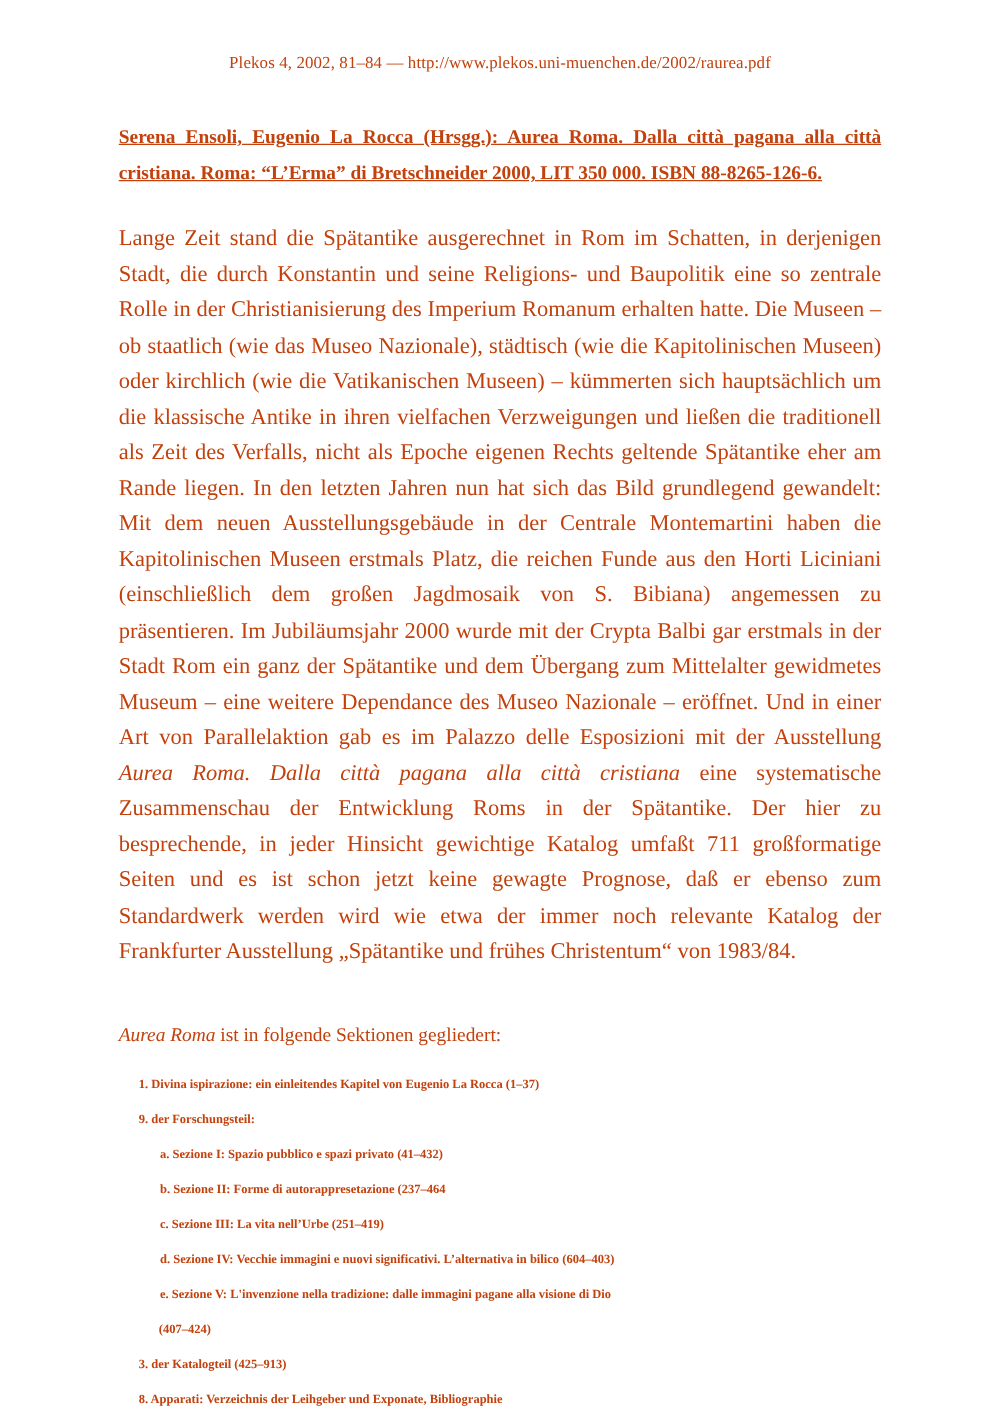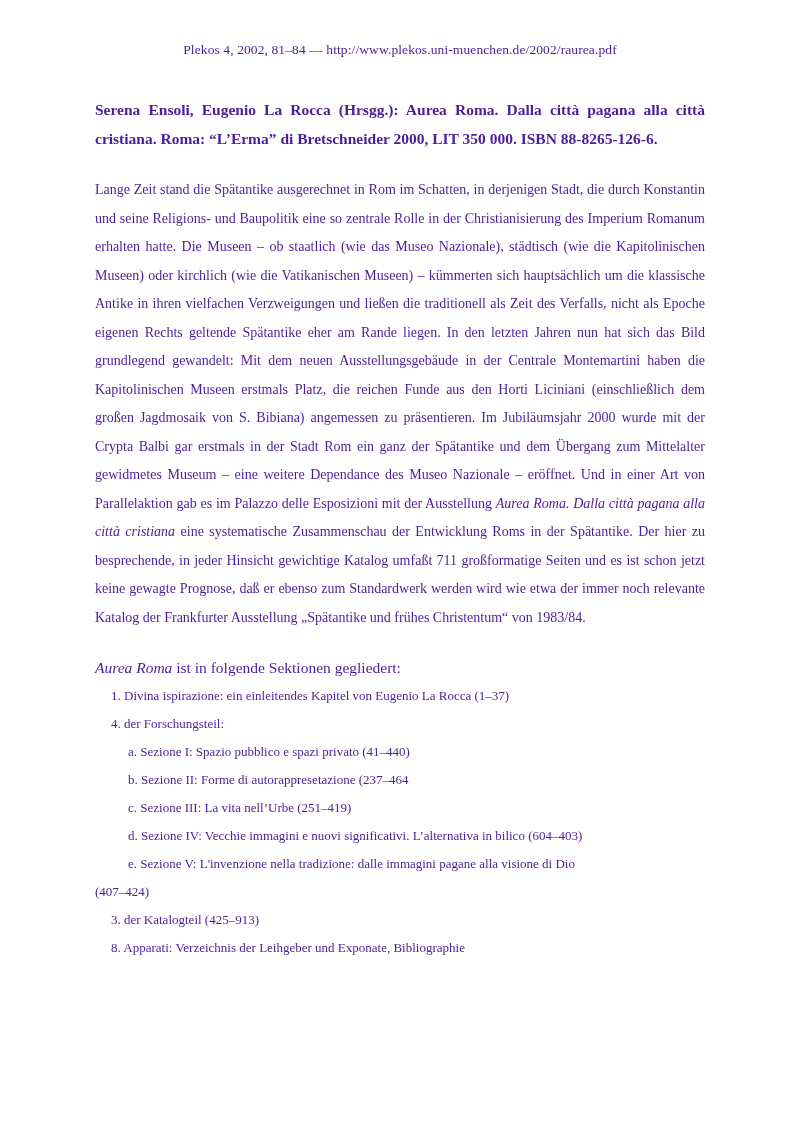--- a/index.html
+++ b/index.html
@@ -8,75 +8,77 @@
     background: #ffffff;
   }
   .page {
     position: relative;
     width: 799px;
     height: 1131px;
     box-sizing: border-box;
     background: #ffffff;
     padding: 42px 94px 0 95px;
     font-family: "Liberation Serif", "DejaVu Serif", serif;
-    color: #4c1d95;
+    color: #c2410c;
     overflow: hidden;
   }
   .running-head {
     text-align: center;
     font-size: 13.5px;
     line-height: 16px;
     margin: 0 0 37px 0;
     letter-spacing: 0.1px;
   }
   .review-title {
     font-weight: bold;
     font-size: 15.5px;
     line-height: 29px;
     text-align: justify;
     margin: 0 0 23px 0;
+    text-decoration: underline;
   }
   .body-para {
-    font-size: 14px;
+    font-size: 18px;
     line-height: 28.5px;
     text-align: justify;
-    margin: 0 0 22px 0;
+    margin: 0 0 40px 0;
   }
   .section-intro {
     font-size: 15.5px;
     line-height: 28px;
-    margin: 0 0 0 0;
+    margin: 0 0 11px 0;
   }
   .li {
-    font-size: 13px;
+    font-size: 10px;
     line-height: 28px;
     margin: 0;
+    font-weight: bold;
   }
-  .indent0 { padding-left: 0; }
+  .indent0 { padding-left: 0; margin-left: 32px; }
   .indent1 { padding-left: 16px; }
   .indent2 { padding-left: 33px; }
   .italic { font-style: italic; }
 </style>
 </head>
 <body>
 
 <div class="page">
 
   <p class="running-head">Plekos 4, 2002, 81–84 — http://www.plekos.uni-muenchen.de/2002/raurea.pdf</p>
 
   <p class="review-title"><span>Serena Ensoli, Eugenio La Rocca (Hrsgg.): Aurea Roma. Dalla città pagana alla città cristiana. Roma: “L’Erma” di Bretschneider 2000, LIT 350 000. ISBN 88-8265-126-6.</span></p>
 
   <p class="body-para"><span>Lange Zeit stand die Spätantike ausgerechnet in Rom im Schatten, in derjenigen Stadt, die durch Konstantin und seine Religions- und Baupolitik eine so zentrale Rolle in der Christianisierung des Imperium Romanum erhalten hatte. Die Museen – ob staatlich (wie das Museo Nazionale), städtisch (wie die Kapitolinischen Museen) oder kirchlich (wie die Vatikanischen Museen) – kümmerten sich hauptsächlich um die klassische Antike in ihren vielfachen Verzweigungen und ließen die traditionell als Zeit des Verfalls, nicht als Epoche eigenen Rechts geltende Spätantike eher am Rande liegen. In den letzten Jahren nun hat sich das Bild grundlegend gewandelt: Mit dem neuen Ausstellungsgebäude in der Centrale Montemartini haben die Kapitolinischen Museen erstmals Platz, die reichen Funde aus den Horti Liciniani (einschließlich dem großen Jagdmosaik von S. Bibiana) angemessen zu präsentieren. Im Jubiläumsjahr 2000 wurde mit der Crypta Balbi gar erstmals in der Stadt Rom ein ganz der Spätantike und dem Übergang zum Mittelalter gewidmetes Museum – eine weitere Dependance des Museo Nazionale – eröffnet. Und in einer Art von Parallelaktion gab es im Palazzo delle Esposizioni mit der Ausstellung </span><span class="italic">Aurea Roma. Dalla città pagana alla città cristiana</span><span> eine systematische Zusammenschau der Entwicklung Roms in der Spätantike. Der hier zu besprechende, in jeder Hinsicht gewichtige Katalog umfaßt 711 großformatige Seiten und es ist schon jetzt keine gewagte Prognose, daß er ebenso zum Standardwerk werden wird wie etwa der immer noch relevante Katalog der Frankfurter Ausstellung „Spätantike und frühes Christentum“ von 1983/84.</span></p>
 
   <p class="section-intro"><span class="italic">Aurea Roma</span><span> ist in folgende Sektionen gegliedert:</span></p>
 
   <div>
     <p class="li indent1">1. Divina ispirazione: ein einleitendes Kapitel von Eugenio La Rocca (1–37)</p>
-    <p class="li indent1">4. der Forschungsteil:</p>
-    <p class="li indent2">a. Sezione I: Spazio pubblico e spazi privato (41–440)</p>
+    <p class="li indent1">9. der Forschungsteil:</p>
+    <p class="li indent2">a. Sezione I: Spazio pubblico e spazi privato (41–432)</p>
     <p class="li indent2">b. Sezione II: Forme di autorappresetazione (237–464</p>
     <p class="li indent2">c. Sezione III: La vita nell’Urbe (251–419)</p>
     <p class="li indent2">d. Sezione IV: Vecchie immagini e nuovi significativi. L’alternativa in bilico (604–403)</p>
     <p class="li indent2">e. Sezione V: L'invenzione nella tradizione: dalle immagini pagane alla visione di Dio</p>
     <p class="li indent0">(407–424)</p>
     <p class="li indent1">3. der Katalogteil (425–913)</p>
     <p class="li indent1">8. Apparati: Verzeichnis der Leihgeber und Exponate, Bibliographie</p>
   </div>
 
 </div>

